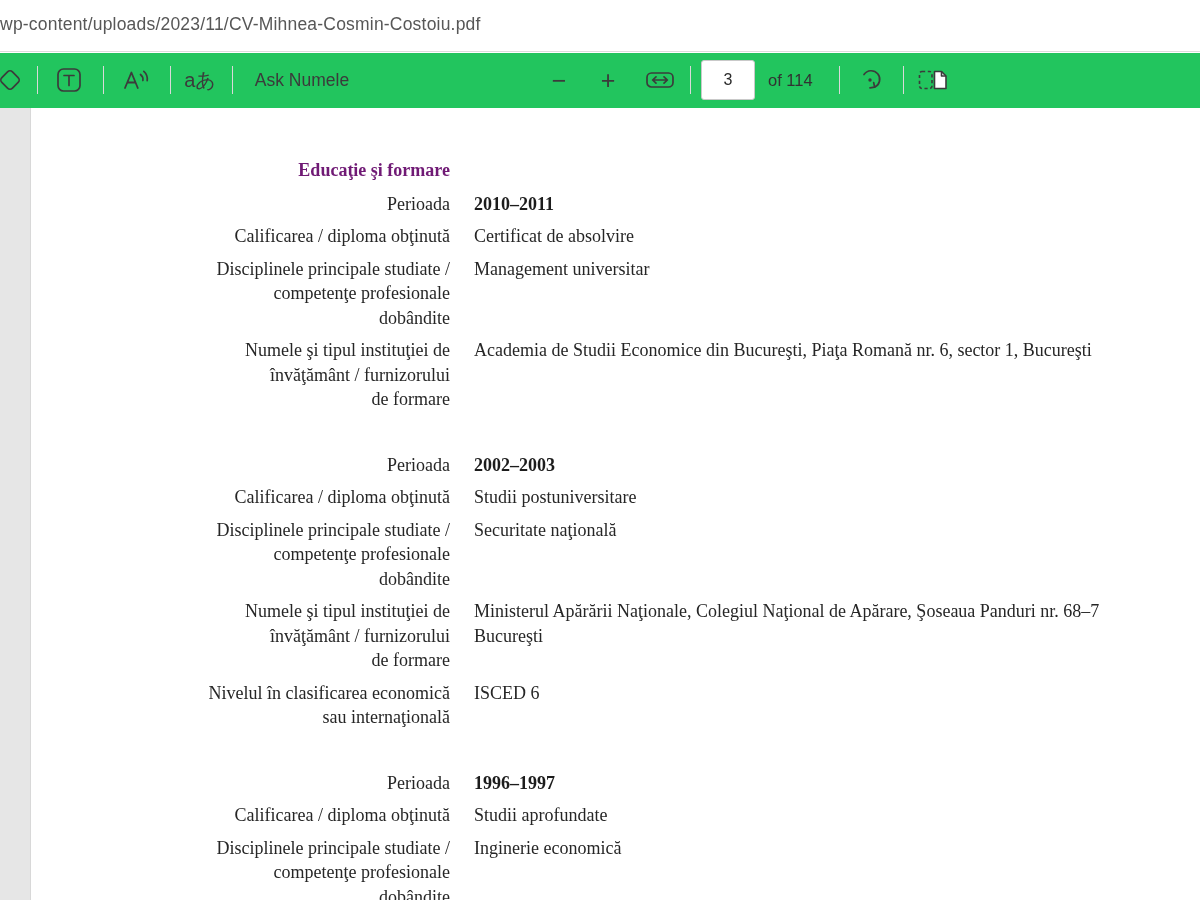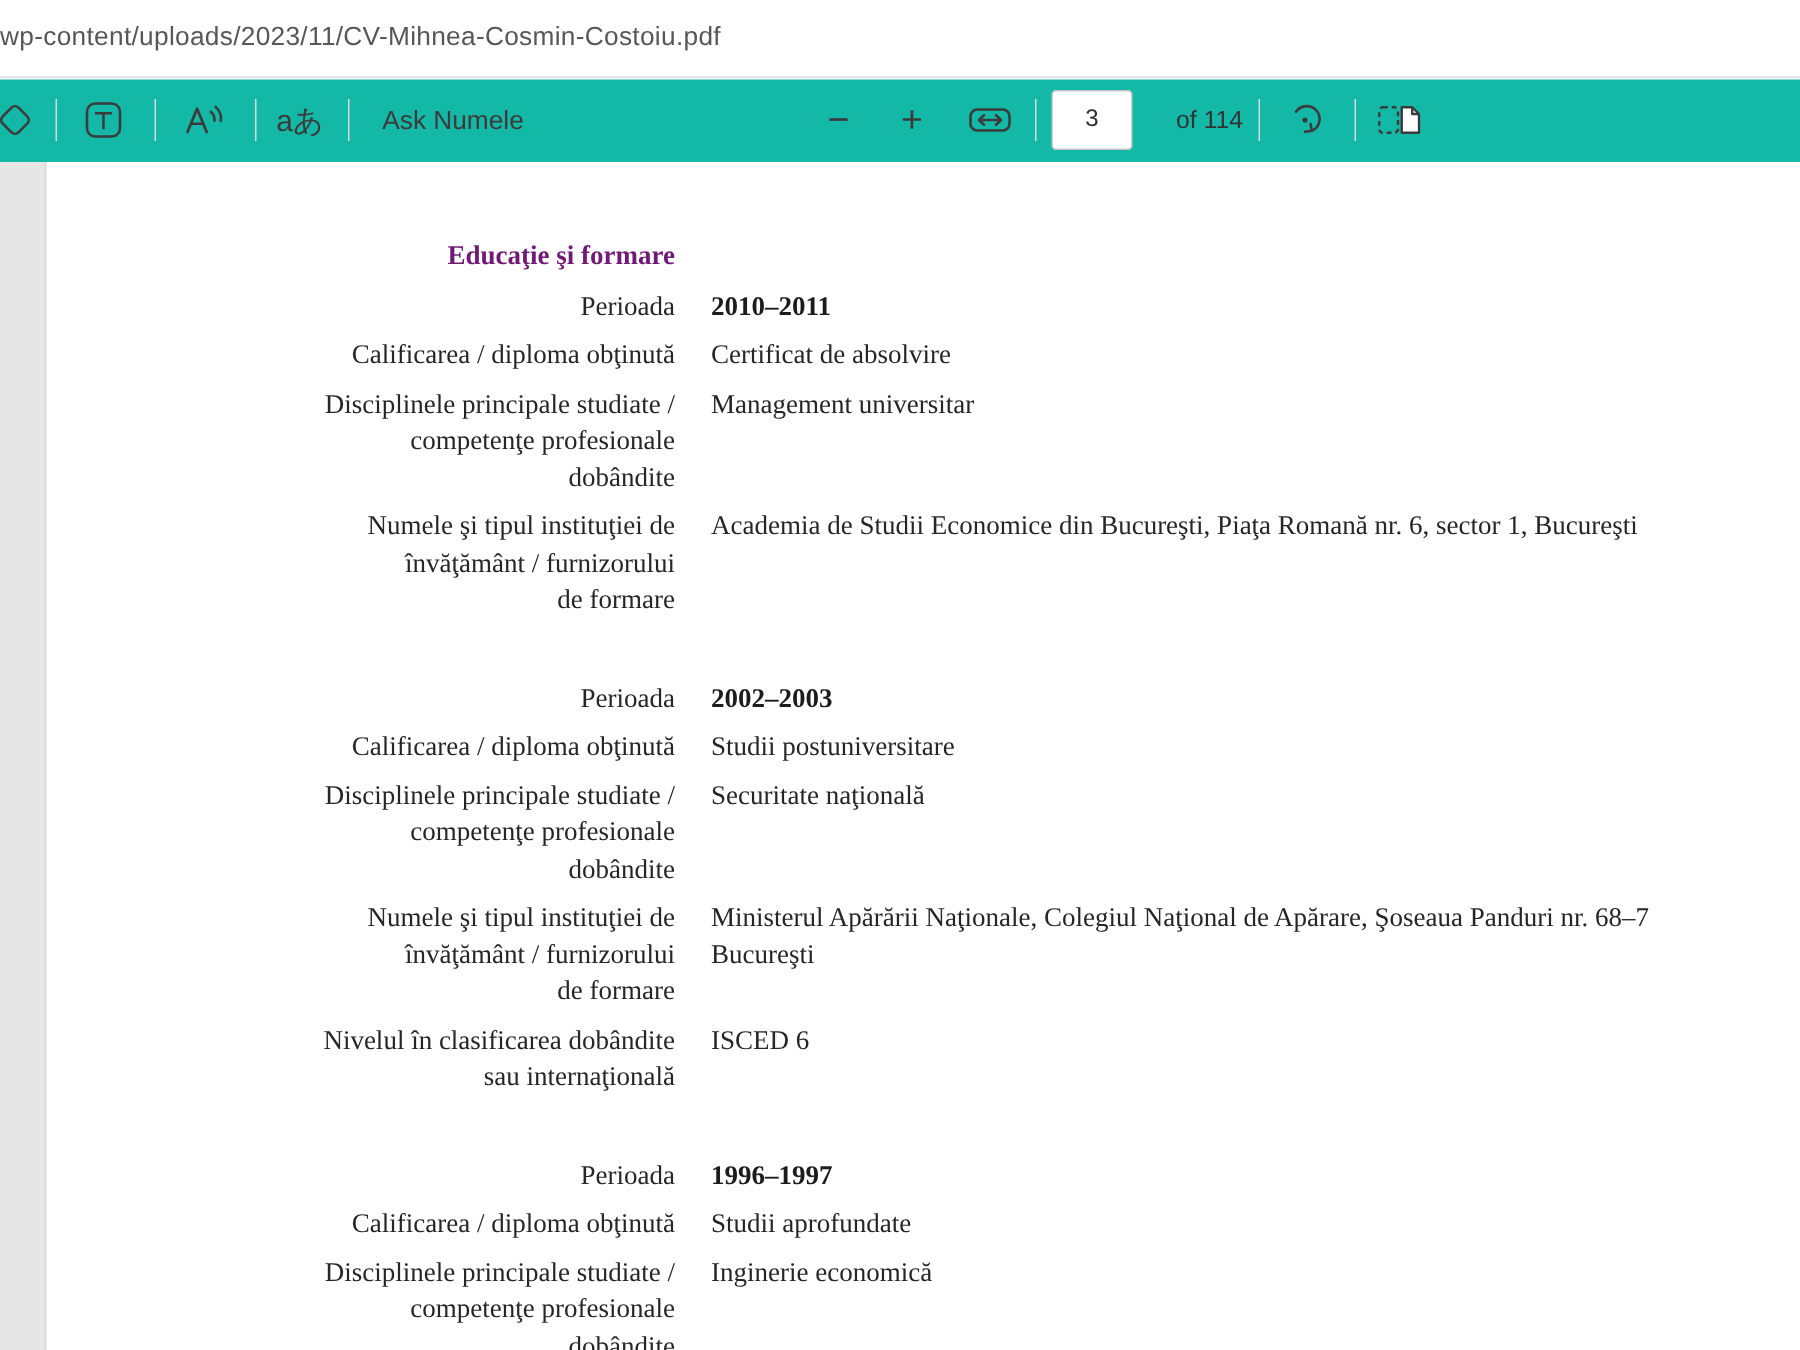--- a/index.html
+++ b/index.html
@@ -13,21 +13,21 @@
   }
   .titlebar .path {
     position: absolute; left: -5px; top: 14px;
     font-size: 17.5px; color: #575757; white-space: nowrap;
     letter-spacing: 0.2px;
   }
 
   
   .toolbar {
     position: absolute; left: 0; top: 53px; width: 1200px; height: 60px;
-    background: #14b8a6; border-bottom: 5px solid #a16207;
+    background: #22c55e; border-bottom: 5px solid #a16207;
   }
   .toolbar .tb { position: absolute; top: 0; height: 54px; display: flex; align-items: center; justify-content: center; background: none; border: none; cursor: pointer; color: #3b3b3b; }
   .toolbar .divider { position: absolute; top: 13px; width: 1px; height: 28px; background: #d9d9d9; }
 
   .ic-eraser   { left: -7px;  width: 34px; }
   .div-1       { left: 37px; }
   .ic-addtext  { left: 52px;  width: 34px; }
   .div-2       { left: 103px; }
   .ic-readaloud{ left: 116px; width: 38px; }
   .div-3       { left: 170px; }
@@ -37,21 +37,21 @@
   .ic-zoomout  { left: 541px; width: 36px; font-size: 25px; font-weight: 300; color: #333; }
   .ic-zoomin   { left: 590px; width: 36px; font-size: 25px; font-weight: 300; color: #333; }
   .ic-fitwidth { left: 641px; width: 38px; }
   .div-5       { left: 690px; }
   .page-input {
     position: absolute; left: 701px; top: 7px; width: 54px; height: 40px;
     border: 1px solid #c9c9c9; border-radius: 3px; text-align: center;
     font-size: 16px; color: #2b2b2b; font-family: "Liberation Sans", sans-serif;
     outline: none; background: #fff;
   }
-  .of-label { position: absolute; left: 768px; top: 0; height: 54px; display: flex; align-items: center; font-size: 16.5px; color: #323232; margin-left: 16px; }
+  .of-label { position: absolute; left: 768px; top: 0; height: 54px; display: flex; align-items: center; font-size: 16.5px; color: #323232; }
   .div-6    { left: 839px; }
   .ic-rotate  { left: 851px; width: 38px; }
   .div-7      { left: 903px; }
   .ic-pageview{ left: 913px; width: 40px; }
 
   .tb svg { display: block; }
 
   
   .viewport {
     position: absolute; left: 0; top: 108px; width: 1200px; height: 792px;
@@ -195,21 +195,21 @@
           <div class="val">Securitate naţională</div>
         </div>
         <div class="row">
           <div class="lbl">Numele şi tipul instituţiei de
 învăţământ / furnizorului
 de formare</div>
           <div class="val">Ministerul Apărării Naţionale, Colegiul Naţional de Apărare, Şoseaua Panduri nr. 68–7
 Bucureşti</div>
         </div>
         <div class="row">
-          <div class="lbl">Nivelul în clasificarea dobândite
+          <div class="lbl">Nivelul în clasificarea economică
 sau internaţională</div>
           <div class="val">ISCED 6</div>
         </div>
       </div>
 
       <div class="section">
         <div class="row">
           <div class="lbl">Perioada</div>
           <div class="val bold">1996–1997</div>
         </div>

